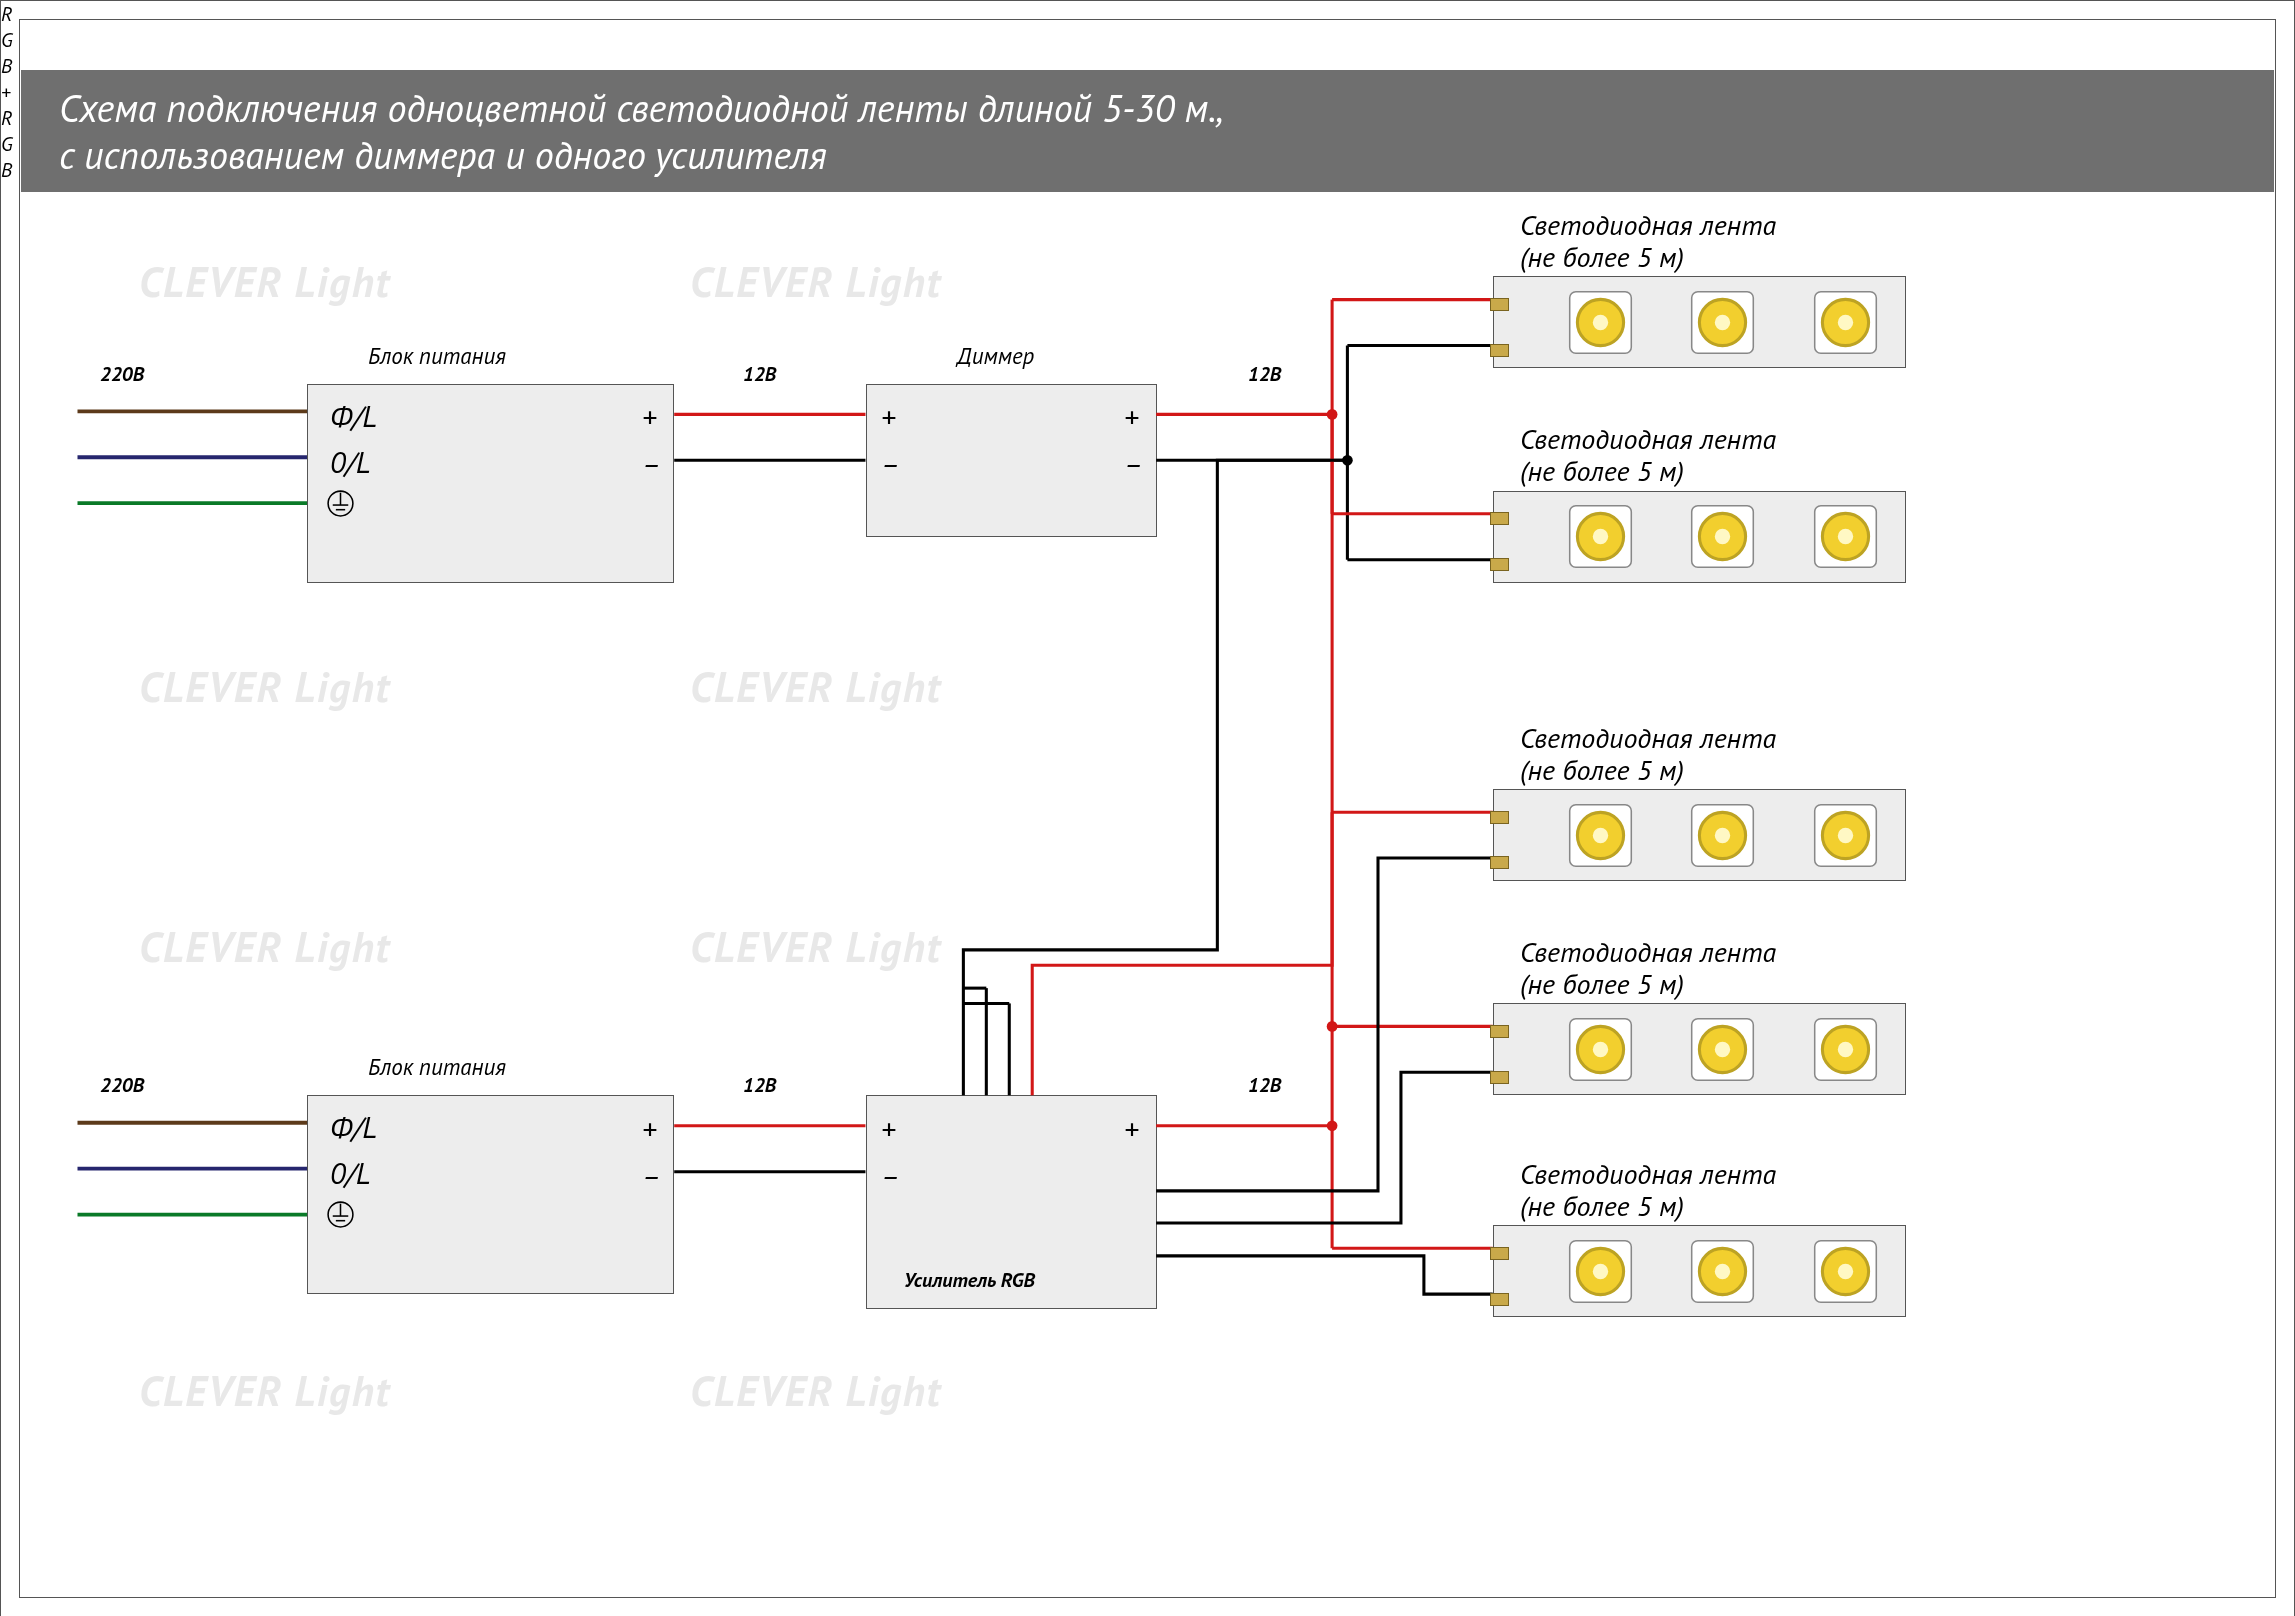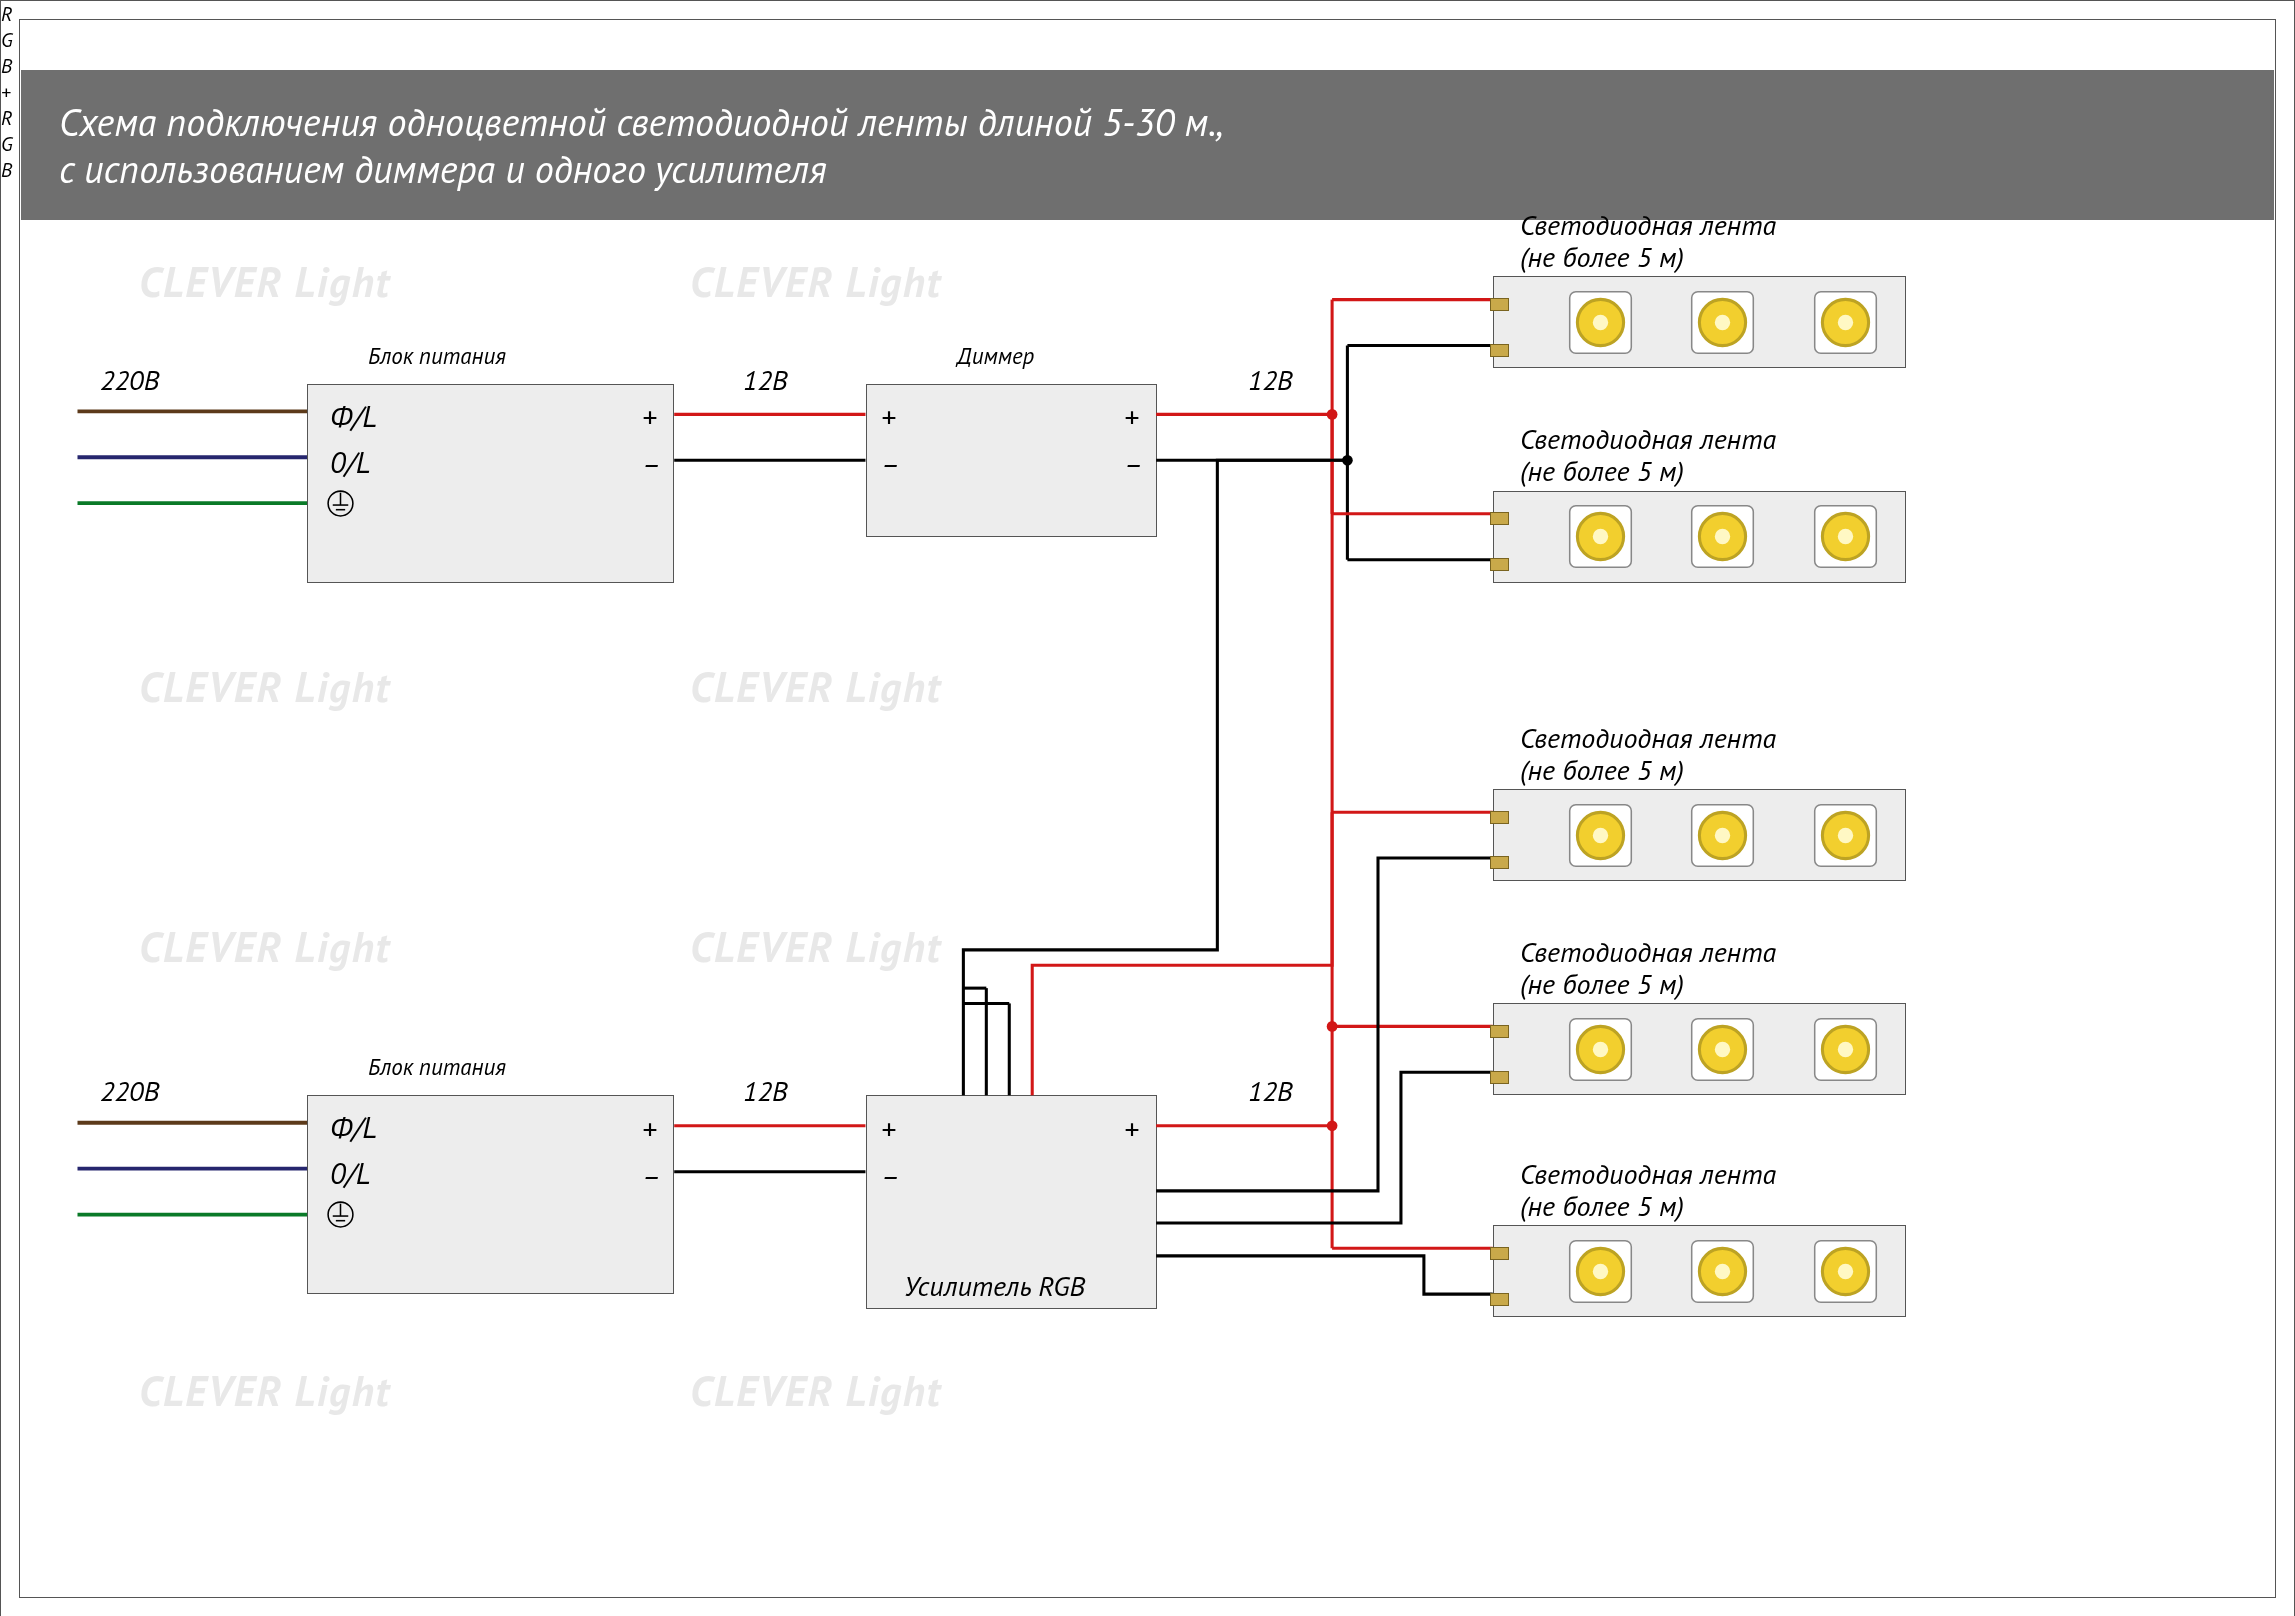--- a/index.html
+++ b/index.html
@@ -1,22 +1,22 @@
 <!DOCTYPE html>
 <html style="font-size:12.2px"><head>
 <meta charset="utf-8">
 <style>
   html,body{margin:0;padding:0;}
   body{background:#fff;font-family:"PT Sans","Helvetica Neue",Arial,sans-serif;}
   .page{position:relative;width:2295px;height:1617px;background:#fff;border:1.5px solid #555;box-sizing:border-box;}
   .frame{position:absolute;left:18.4px;top:18.4px;right:18.4px;bottom:18.4px;border:1.5px solid #555;}
-  .titlebar{position:absolute;left:20px;right:20px;top:69px;height:150px;background:#6f6f6f;color:#fff;display:flex;align-items:center;padding-left:38px;box-sizing:border-box;}
+  .titlebar{position:absolute;left:20px;right:20px;top:69px;height:122px;background:#6f6f6f;color:#fff;display:flex;align-items:center;padding-left:38px;box-sizing:border-box;}
   .titlebar h1{margin:0;font-size:38px;font-style:italic;font-weight:400;line-height:1.25;}
   .lbl{position:absolute;font-size:23px;font-style:italic;color:#000;}
-  .small{font-size:28px;font-style:italic;}
+  .small{font-size:20px;font-style:italic;font-weight:bold;}
   .tiny{font-size:20px;font-style:italic;}
   .box{position:absolute;background:#ededed;border:1.5px solid #555;box-sizing:border-box;}
   .pin{position:absolute;font-size:30px;font-style:italic;}
   .striplbl{position:absolute;font-size:28px;font-style:italic;line-height:1.15;margin-left:12px;}
   .logo-wrap{position:absolute;right:46px;bottom:31px;display:flex;align-items:center;gap:15.3px;}
   .logo-clever{font-size:40px;letter-spacing:2.3px;font-weight:700;color:#333;line-height:0.85;font-family:Arial,sans-serif;}
   .logo-clever .sub{font-size:31px;letter-spacing:4.6px;display:block;}
   .logo-clever .url{font-size:12.2px;letter-spacing:1.5px;color:#555;display:block;}
   .logo-light{background:#1c2a5a;color:#fff;font-size:44px;font-style:italic;padding:9.2px 20px;border-radius:3.1px;}
   svg.wires{position:absolute;left:0;top:0;}

